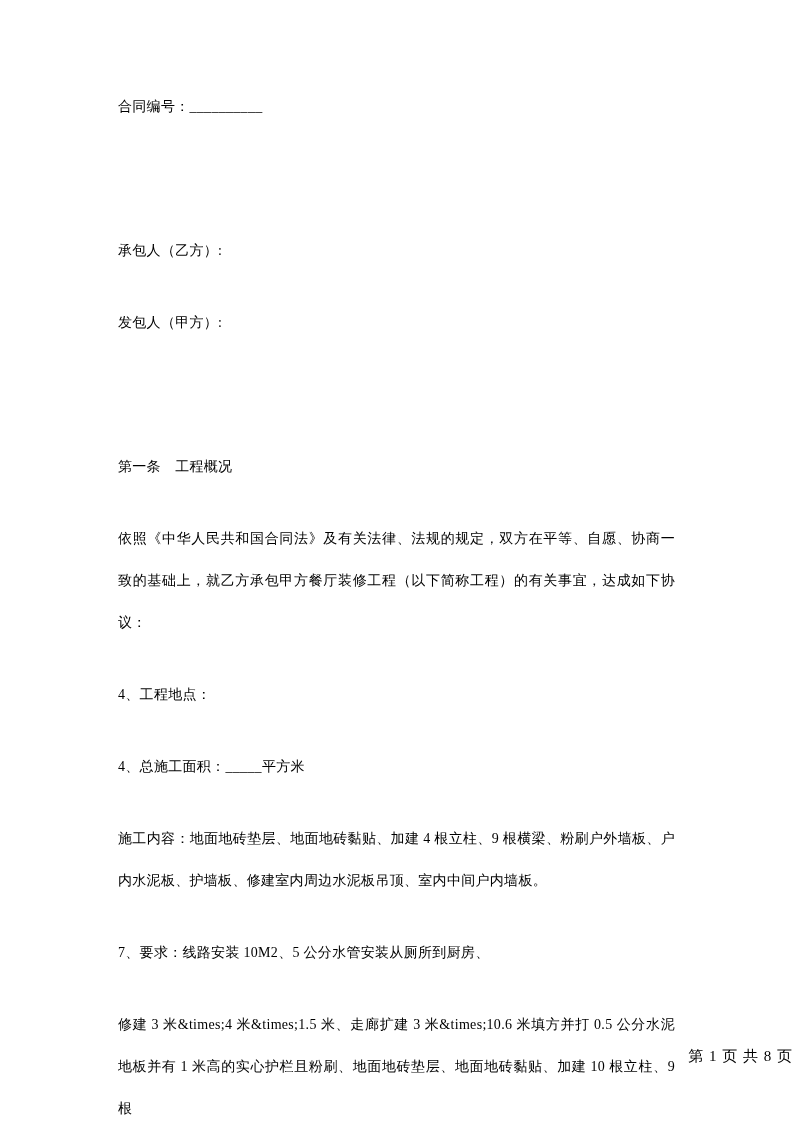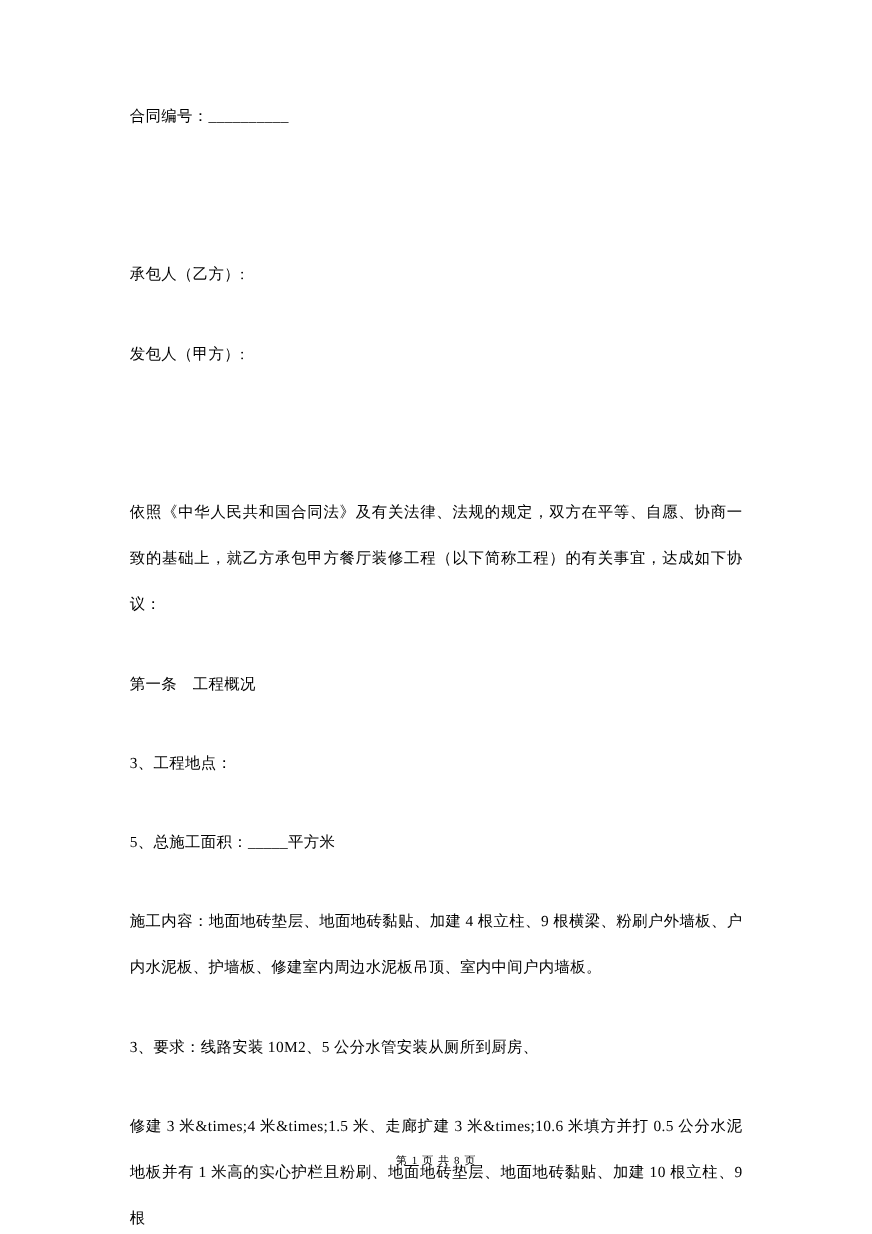--- a/index.html
+++ b/index.html
@@ -28,50 +28,50 @@
     word-break: break-all;
   }
   .spacer {
     height: 72px;
   }
   .footer {
     position: absolute;
     top: 1048px;
     left: 0;
     right: 0;
-    text-align: center;
-    font-size: 10px;
+    text-align: right;
+    font-size: 15px;
     line-height: 16px;
     letter-spacing: 1px;
   }
 </style>
 </head>
 <body>
 
 <div class="page">
 
   <p class="para">合同编号：__________</p>
 
   <div class="spacer"></div>
 
   <p class="para">承包人（乙方）:</p>
 
   <p class="para">发包人（甲方）:</p>
 
   <div class="spacer"></div>
 
+  <p class="para">第一条　工程概况</p>
+
   <p class="para">依照《中华人民共和国合同法》及有关法律、法规的规定，双方在平等、自愿、协商一致的基础上，就乙方承包甲方餐厅装修工程（以下简称工程）的有关事宜，达成如下协议：</p>
 
-  <p class="para">第一条　工程概况</p>
+  <p class="para">4、工程地点：</p>
 
-  <p class="para">3、工程地点：</p>
-
-  <p class="para">5、总施工面积：_____平方米</p>
+  <p class="para">4、总施工面积：_____平方米</p>
 
   <p class="para">施工内容：地面地砖垫层、地面地砖黏贴、加建 4 根立柱、9 根横梁、粉刷户外墙板、户内水泥板、护墙板、修建室内周边水泥板吊顶、室内中间户内墙板。</p>
 
-  <p class="para">3、要求：线路安装 10M2、5 公分水管安装从厕所到厨房、</p>
+  <p class="para">7、要求：线路安装 10M2、5 公分水管安装从厕所到厨房、</p>
 
   <p class="para">修建 3 米&amp;times;4 米&amp;times;1.5 米、走廊扩建 3 米&amp;times;10.6 米填方并打 0.5 公分水泥地板并有 1 米高的实心护栏且粉刷、地面地砖垫层、地面地砖黏贴、加建 10 根立柱、9 根</p>
 
   <div class="footer">第 1 页  共 8 页</div>
 
 </div>
 
 </body></html>

